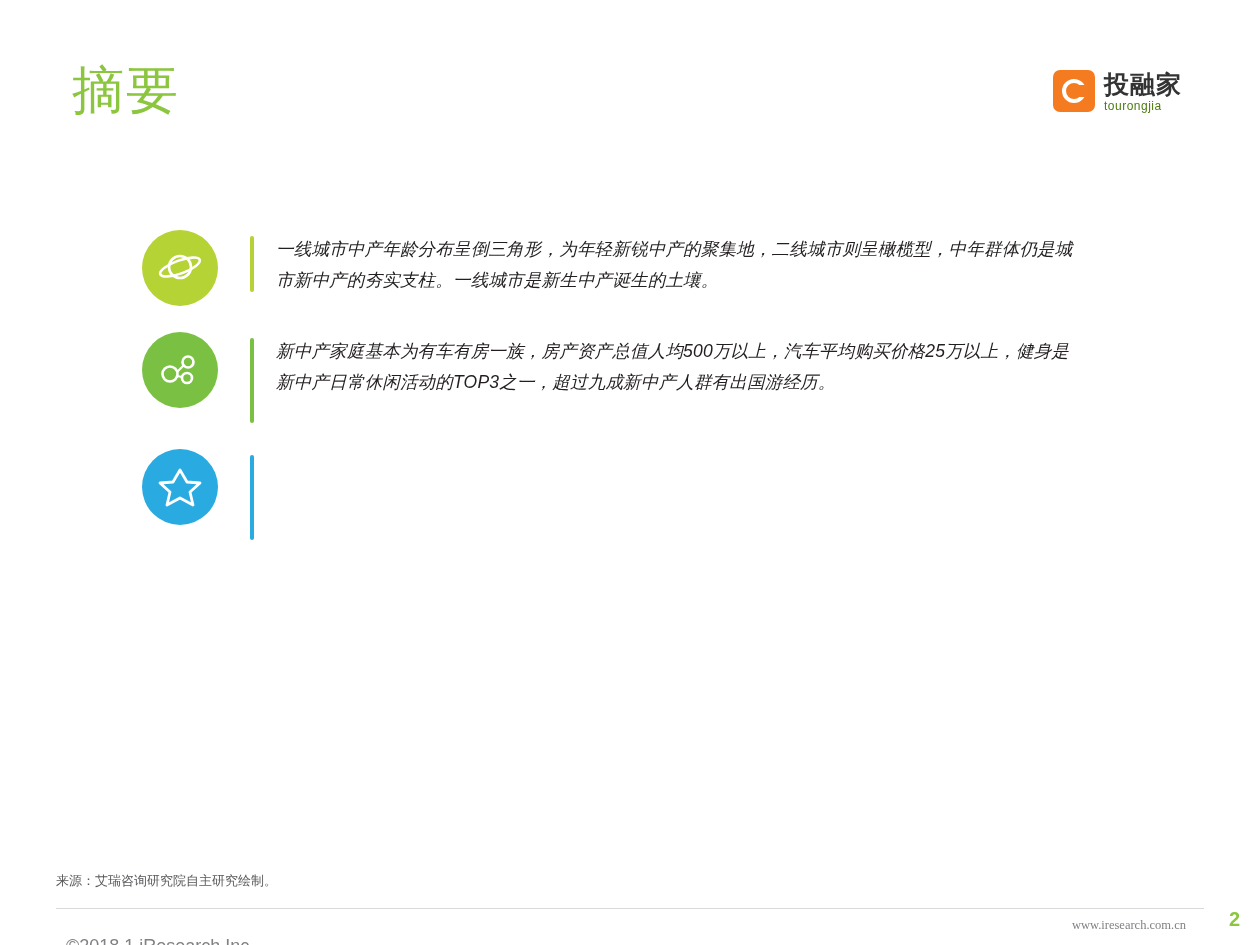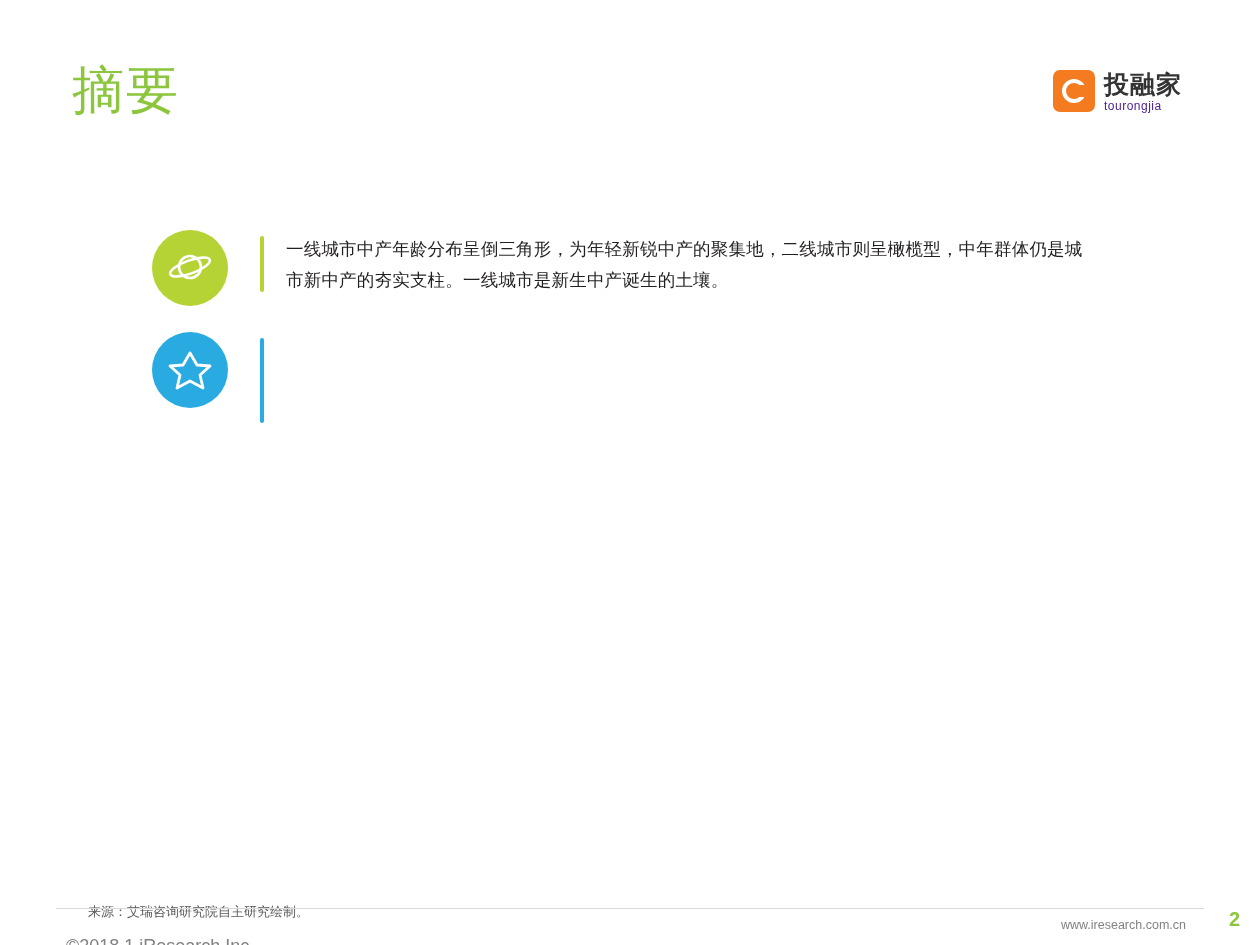--- a/index.html
+++ b/index.html
@@ -74,21 +74,21 @@
   }
   .trj-text { line-height: 1; }
   .trj-cn {
     font-size: 25px;
     font-weight: bold;
     color: #333333;
     letter-spacing: 1px;
   }
   .trj-en {
     font-size: 12px;
-    color: #4c1d95;
+    color: #4d7c0f;
     letter-spacing: 0.5px;
     margin-top: 3px;
   }
 
   .iresearch {
     position: relative;
     width: 210px;
     height: 96px;
   }
   .ir-ribbon {
@@ -116,23 +116,24 @@
     top: 68px;
     font-size: 15px;
     color: #555555;
     letter-spacing: 14px;
     white-space: nowrap;
   }
 
   
   .content {
     position: absolute;
-    left: 150px;
+    left: 140px;
     top: 230px;
     width: 940px;
+    font-style: italic;
   }
   .row {
     display: flex;
     align-items: flex-start;
     margin-bottom: 26px;
   }
   .icon-wrap {
     width: 80px;
     flex: 0 0 80px;
     display: flex;
@@ -157,25 +158,24 @@
     line-height: 31px;
     color: #231f20;
     letter-spacing: 0.2px;
     flex: 1;
     padding-top: 4px;
   }
 
   
   .source {
     position: absolute;
-    left: 88px;
+    left: 56px;
     top: 872px;
     font-size: 13px;
     color: #58595b;
-    margin-top: 31px;
   }
   .footer-line {
     position: absolute;
     left: 56px;
     right: 56px;
     top: 908px;
     height: 1px;
     background: #d9d9d9;
   }
   .copyright {
@@ -185,20 +185,21 @@
     font-size: 18px;
     color: #808285;
     margin-top: 20px;
   }
   .weburl {
     position: absolute;
     right: 74px;
     top: 918px;
     font-size: 12.5px;
     color: #808285;
+    font-family: Liberation Serif, serif;
   }
   .page-num {
     position: absolute;
     right: 20px;
     top: 908px;
     font-size: 20px;
     color: #8cc63e;
     font-weight: bold;
   }
 </style>
@@ -229,20 +230,35 @@
           <svg width="46" height="46" viewBox="0 0 46 46">
             <circle cx="23" cy="22" r="11" fill="none" stroke="#ffffff" stroke-width="2.6"></circle>
             <ellipse cx="23" cy="22" rx="21" ry="6.5" fill="none" stroke="#ffffff" stroke-width="2.6" transform="rotate(-20 23 22)"></ellipse>
           </svg>
         </div>
       </div>
       <div class="bar" style="height:56px;background:#b5d334"></div>
       <div class="row-text">一线城市中产年龄分布呈倒三角形，为年轻新锐中产的聚集地，二线城市则呈橄榄型，中年群体仍是城市新中产的夯实支柱。一线城市是新生中产诞生的土壤。</div>
     </div>
 
+    <div class="row">
+      <div class="icon-wrap">
+        <div class="circle" style="background:#7ac143">
+          <svg width="46" height="46" viewBox="0 0 46 46">
+            <circle cx="13" cy="27" r="7.5" fill="none" stroke="#ffffff" stroke-width="2.6"></circle>
+            <circle cx="30" cy="31" r="5" fill="none" stroke="#ffffff" stroke-width="2.6"></circle>
+            <circle cx="31" cy="15" r="5.5" fill="none" stroke="#ffffff" stroke-width="2.6"></circle>
+            <line x1="20" y1="25" x2="27" y2="18" stroke="#ffffff" stroke-width="2.2"></line>
+            <line x1="20" y1="29" x2="25" y2="30" stroke="#ffffff" stroke-width="2.2"></line>
+          </svg>
+        </div>
+      </div>
+      <div class="bar" style="height:85px;background:#7ac143"></div>
+      <div class="row-text">新中产家庭基本为有车有房一族，房产资产总值人均500万以上，汽车平均购买价格25万以上，健身是新中产日常休闲活动的TOP3之一，超过九成新中产人群有出国游经历。</div>
+    </div>
 
 
     <div class="row">
       <div class="icon-wrap">
         <div class="circle" style="background:#29abe2">
           <svg width="48" height="48" viewBox="0 0 48 48">
             <polygon points="24,7 31,19 44,20 34,29 37,42 24,35 11,42 14,29 4,20 17,19" fill="none" stroke="#ffffff" stroke-width="2.8" stroke-linejoin="round"></polygon>
           </svg>
         </div>
       </div>

